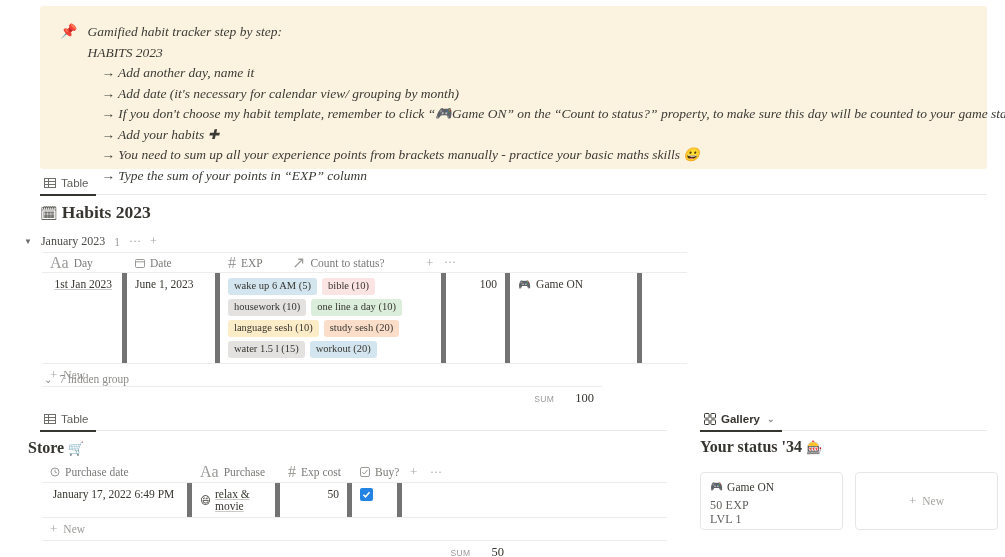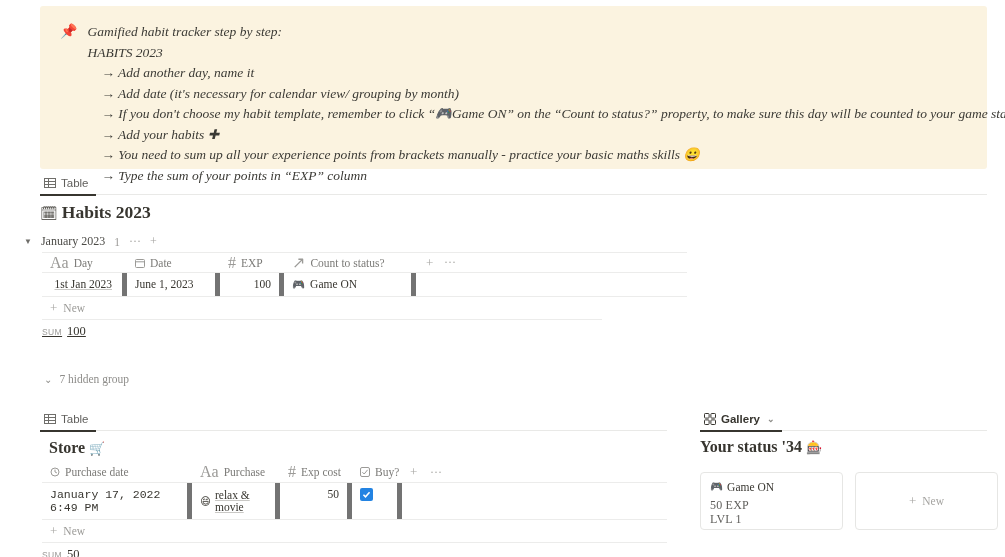--- a/index.html
+++ b/index.html
@@ -112,22 +112,22 @@
   .addnew {
     display: flex; align-items: center; gap: 6px;
     font-size: 11.5px; color: #9b9a97;
     height: 23px; padding-left: 8px;
     border-bottom: 1px solid #ececeb;
   }
   .addnew .p { font-size: 13px; color: #a8a7a4; }
 
   .sumrow { display: flex; height: 22px; align-items: center; }
   .sumcell {
-    display: flex; align-items: baseline; gap: 5px;
-    padding-right: 8px; width: 100%; text-decoration: underline;
+    display: flex; align-items: baseline; justify-content: flex-end; gap: 21px;
+    padding-right: 8px; width: 100%;
   }
   .sumlabel { font-size: 8.5px; letter-spacing: .4px; color: #9b9a97; text-transform: uppercase;
               font-family: "Liberation Sans", sans-serif; }
   .sumval { font-size: 12.5px; color: #37352f; }
 
   .hiddengroup {
     position: absolute;
     display: flex; align-items: center; gap: 7px;
     font-size: 11.5px; color: #8e8d8a;
     font-family: "Liberation Serif", serif;
@@ -235,20 +235,32 @@
       </div>
       <div class="th" style="width:24px;color:#a8a7a4;font-size:13px;padding-left:10px;">+</div>
       <div class="th" style="width:24px;color:#a8a7a4;font-size:12px;padding-left:4px;">···</div>
     </div>
 
     <div class="trow">
       <div class="td first" style="width:85px;text-align:right;padding-right:10px;">
         <span class="link">1st Jan 2023</span>
       </div>
       <div class="td" style="width:93px;">June 1, 2023</div>
+      <div class="td" style="width:226px;">
+        <div class="tagwrap">
+          <span class="tag" style="background:#d3e5ef;">wake up 6 AM (5)</span>
+          <span class="tag" style="background:#fbe4e4;">bible (10)</span>
+          <span class="tag" style="background:#e3e2e0;">housework (10)</span>
+          <span class="tag" style="background:#dbeddb;">one line a day (10)</span>
+          <span class="tag" style="background:#fdecc8;">language sesh (10)</span>
+          <span class="tag" style="background:#fadec9;">study sesh (20)</span>
+          <span class="tag" style="background:#e3e2e0;">water 1.5 l (15)</span>
+          <span class="tag" style="background:#d3e5ef;">workout (20)</span>
+        </div>
+      </div>
       <div class="td num" style="width:64px;">100</div>
       <div class="td" style="width:132px;display:flex;align-items:flex-start;gap:5px;">
         <span class="emoji" style="font-size:10.5px;">🎮</span>
         <span>Game ON</span>
       </div>
     </div>
 
     <div class="addnew" style="width:560px;border-bottom:1px solid #ececeb;">
       <span class="p">+</span>
       <span>New</span>
@@ -274,21 +286,21 @@
           <rect x="0.5" y="1.5" width="11" height="9" fill="none" stroke="#6f6e6a" stroke-width="1"></rect>
           <line x1="0.5" y1="4.5" x2="11.5" y2="4.5" stroke="#6f6e6a" stroke-width="1"></line>
           <line x1="0.5" y1="7.5" x2="11.5" y2="7.5" stroke="#6f6e6a" stroke-width="1"></line>
           <line x1="4.5" y1="1.5" x2="4.5" y2="10.5" stroke="#6f6e6a" stroke-width="1"></line>
         </svg>
       </span>
       <span>Table</span>
     </div>
   </div>
 
-  <div class="db-title" style="left:49px; top:439px; font-size:16px;">
+  <div class="db-title" style="left:28px; top:439px; font-size:16px;">
     <span>Store</span>
     <span class="t-emoji" style="font-size:13px;">🛒</span>
   </div>
 
   <div class="tbl" style="left:42px; top:462px; width:625px;">
     <div class="thead" style="border-top:none;">
       <div class="th" style="width:150px;">
         <span class="pico">
           <svg width="10" height="10" viewBox="0 0 10 10">
             <circle cx="5" cy="5" r="4" fill="none" stroke="#9b9a97" stroke-width="1"></circle>
@@ -313,21 +325,21 @@
             <polyline points="2.4,5.2 4.2,7 7.6,2.8" fill="none" stroke="#9b9a97" stroke-width="1"></polyline>
           </svg>
         </span>
         <span>Buy?</span>
       </div>
       <div class="th" style="width:24px;color:#a8a7a4;font-size:13px;padding-left:8px;">+</div>
       <div class="th" style="width:24px;color:#a8a7a4;font-size:12px;padding-left:4px;">···</div>
     </div>
 
     <div class="trow">
-      <div class="td first" style="width:150px;text-align:left;padding-right:10px;font-family:Liberation Mono, monospace;">January 17, 2022 6:49 PM</div>
+      <div class="td first" style="width:150px;text-align:center;padding-right:10px;">January 17, 2022 6:49 PM</div>
       <div class="td" style="width:88px;display:flex;align-items:center;gap:4px;">
         <span class="emoji" style="font-size:10.5px;">😄</span>
         <span class="link">relax &amp; movie</span>
       </div>
       <div class="td num" style="width:72px;">50</div>
       <div class="td" style="width:50px;">
         <span class="cbox">
           <svg width="9" height="9" viewBox="0 0 10 10">
             <polyline points="1.6,5.2 3.9,7.6 8.4,2.6" fill="none" stroke="#ffffff" stroke-width="1.7"></polyline>
           </svg>

